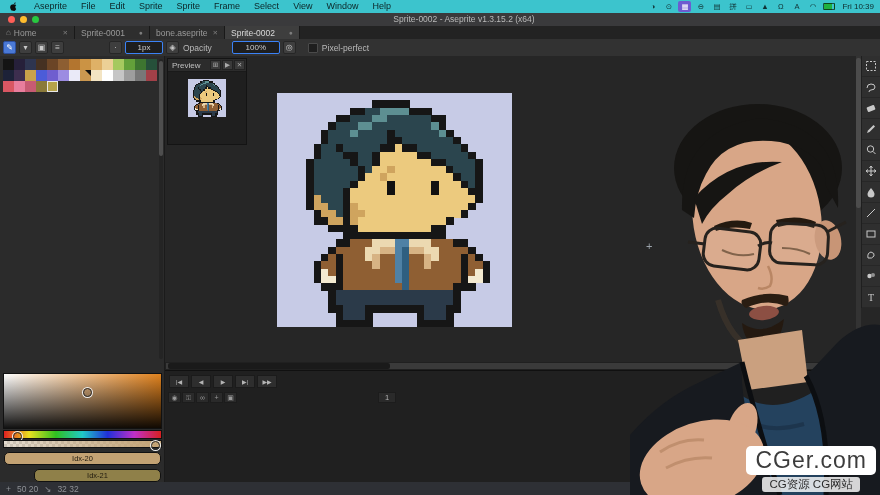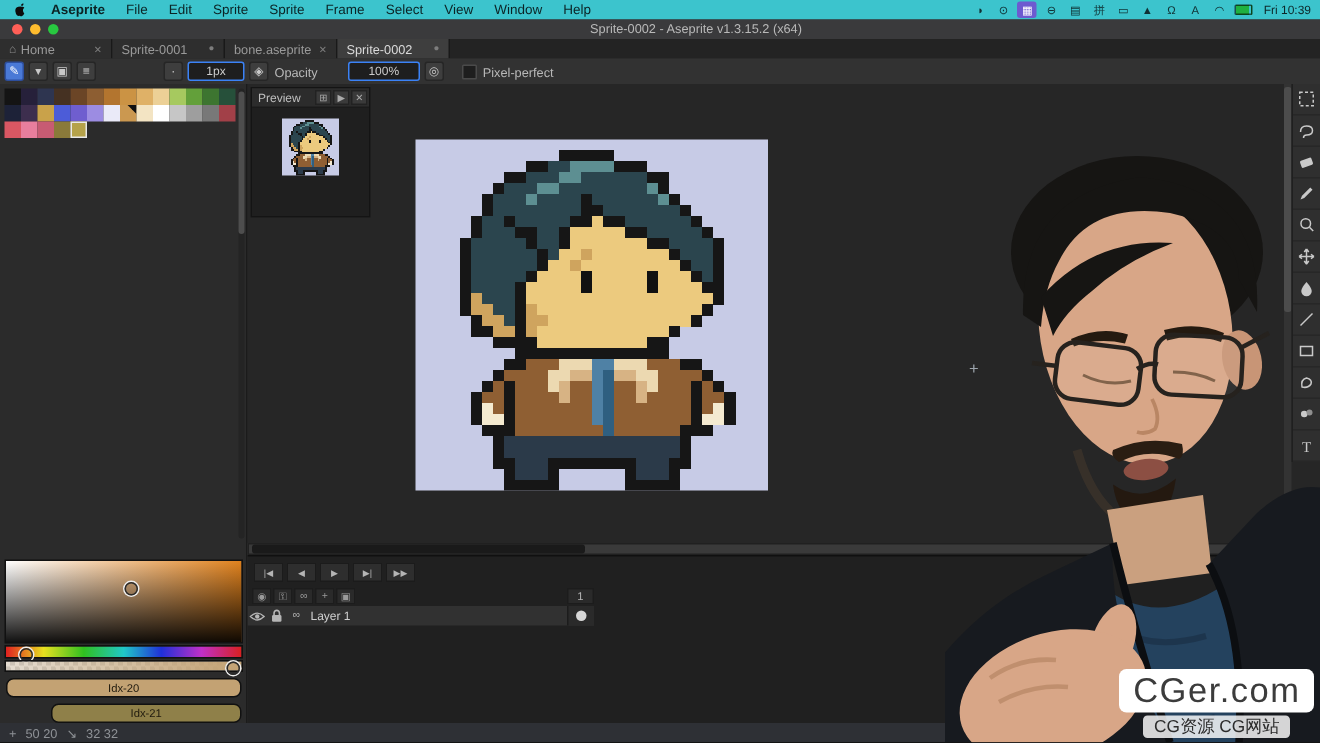--- a/index.html
+++ b/index.html
@@ -3,21 +3,21 @@
 <meta charset="utf-8">
 <style>
   html,body{margin:0;padding:0;background:#000;}
   #screen{position:relative;width:880px;height:495px;overflow:hidden;background:#272727;
           font-family:"Liberation Sans",sans-serif;-webkit-font-smoothing:antialiased;}
   
   .menubar{position:absolute;left:0;top:0;width:880px;height:13px;background:#3cc4cd;
            display:flex;align-items:center;font-size:9px;color:rgba(0,0,0,.82);}
   .menubar .apple{margin:0 10px 0 9px;display:flex;align-items:center;}
   .menubar .mitem{padding:0 7px;line-height:13px;}
-  .menubar .mitem.first{font-weight:bold;}
+  .menubar .mitem.first{font-weight:normal;}
   .mb-right{margin-left:auto;display:flex;align-items:center;gap:3px;padding-right:6px;}
   .sicon{width:13px;height:11px;border-radius:2px;display:flex;align-items:center;justify-content:center;
          font-size:7.5px;color:rgba(0,0,0,.75);}
   .sicon.active{background:#6d5bd0;color:#fff;}
   .sicon.batt i{display:block;width:10px;height:5px;border:1px solid rgba(0,0,0,.6);border-radius:1px;
          background:linear-gradient(to right,#1fb141 85%,transparent 85%);}
   .mb-clock{font-size:8px;margin-left:4px;color:rgba(0,0,0,.8);}
   
   .titlebar{position:absolute;left:0;top:13px;width:880px;height:13px;background:#3a3a3c;
             border-bottom:1px solid #222;}
@@ -1539,39 +1539,20 @@
       <div class="tlhead">
         <div class="tlicons" id="tlicons">
             <span class="tlico">◉</span>
             <span class="tlico">⚿</span>
             <span class="tlico">∞</span>
             <span class="tlico">+</span>
             <span class="tlico">▣</span>
           </div>
         <div class="framecell">1</div>
       </div>
-      <div class="layerrow">
-        <span class="lrico">
-          <svg width="11" height="8" viewBox="0 0 12 8">
-              <path d="M1,4 Q6,-1 11,4 Q6,9 1,4 Z" fill="none" stroke="#b5b5b5" stroke-width="1"></path>
-              <circle cx="6" cy="4" r="1.6" fill="#b5b5b5"></circle>
-            </svg>
-        </span>
-        <span class="lrico">
-          <svg width="9" height="9" viewBox="0 0 10 10">
-              <rect x="1.5" y="4.5" width="7" height="5" rx="1" fill="#b5b5b5"></rect>
-              <path d="M3,4.5 V3 a2,2 0 0 1 4,0 V4.5" stroke="#b5b5b5" fill="none" stroke-width="1.2"></path>
-            </svg>
-        </span>
-        <span class="lrico">∞</span>
-        <span class="layername">Layer 1</span>
-        <span class="celcell">
-            <span class="celdot"></span>
-          </span>
-      </div>
     </div>
   </div>
 
   <div class="statusbar">
     <span>+</span>
     <span>50 20</span>
     <span>↘</span>
     <span>32 32</span>
   </div>
 

